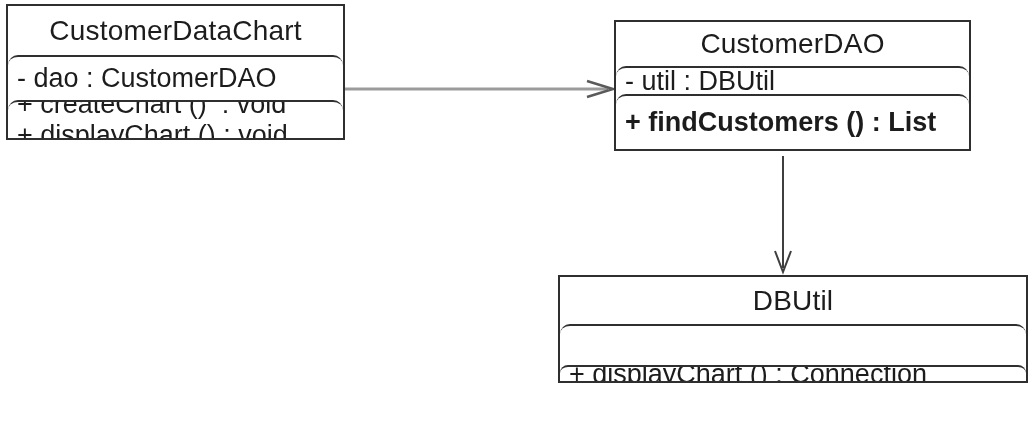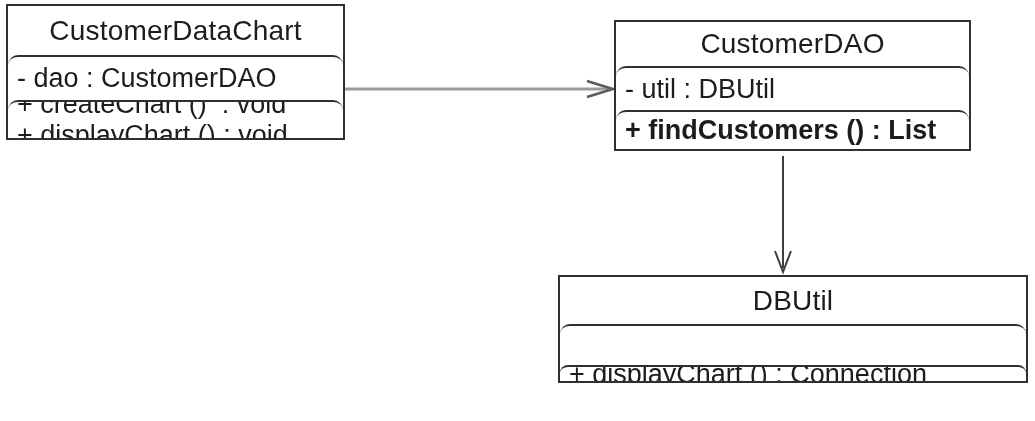--- a/index.html
+++ b/index.html
@@ -76,21 +76,21 @@
       <div class="row">- dao : CustomerDAO</div>
     </div>
     <div class="compartment methods" style="flex:1;">
       <div class="row" style="height:40px;text-align:right;">+ createChart ()  : void</div>
       <div class="row" style="height:40px;">+ displayChart () : void</div>
     </div>
   </div>
 
   <div class="class-box" style="left:614px; top:20px; width:357px; height:131px;">
     <div class="compartment title" style="height:44px;">CustomerDAO</div>
-    <div class="compartment attrs" style="height:44px;text-align:center;">
+    <div class="compartment attrs" style="height:28px;text-align:center;">
       <div class="row">- util : DBUtil</div>
     </div>
     <div class="compartment methods" style="flex:1;font-weight:bold;">
       <div class="row">+ findCustomers () : List</div>
     </div>
   </div>
 
   <div class="class-box" style="left:558px; top:275px; width:470px; height:108px;">
     <div class="compartment title" style="height:47px;">DBUtil</div>
     <div class="compartment attrs" style="height:41px;"></div>

